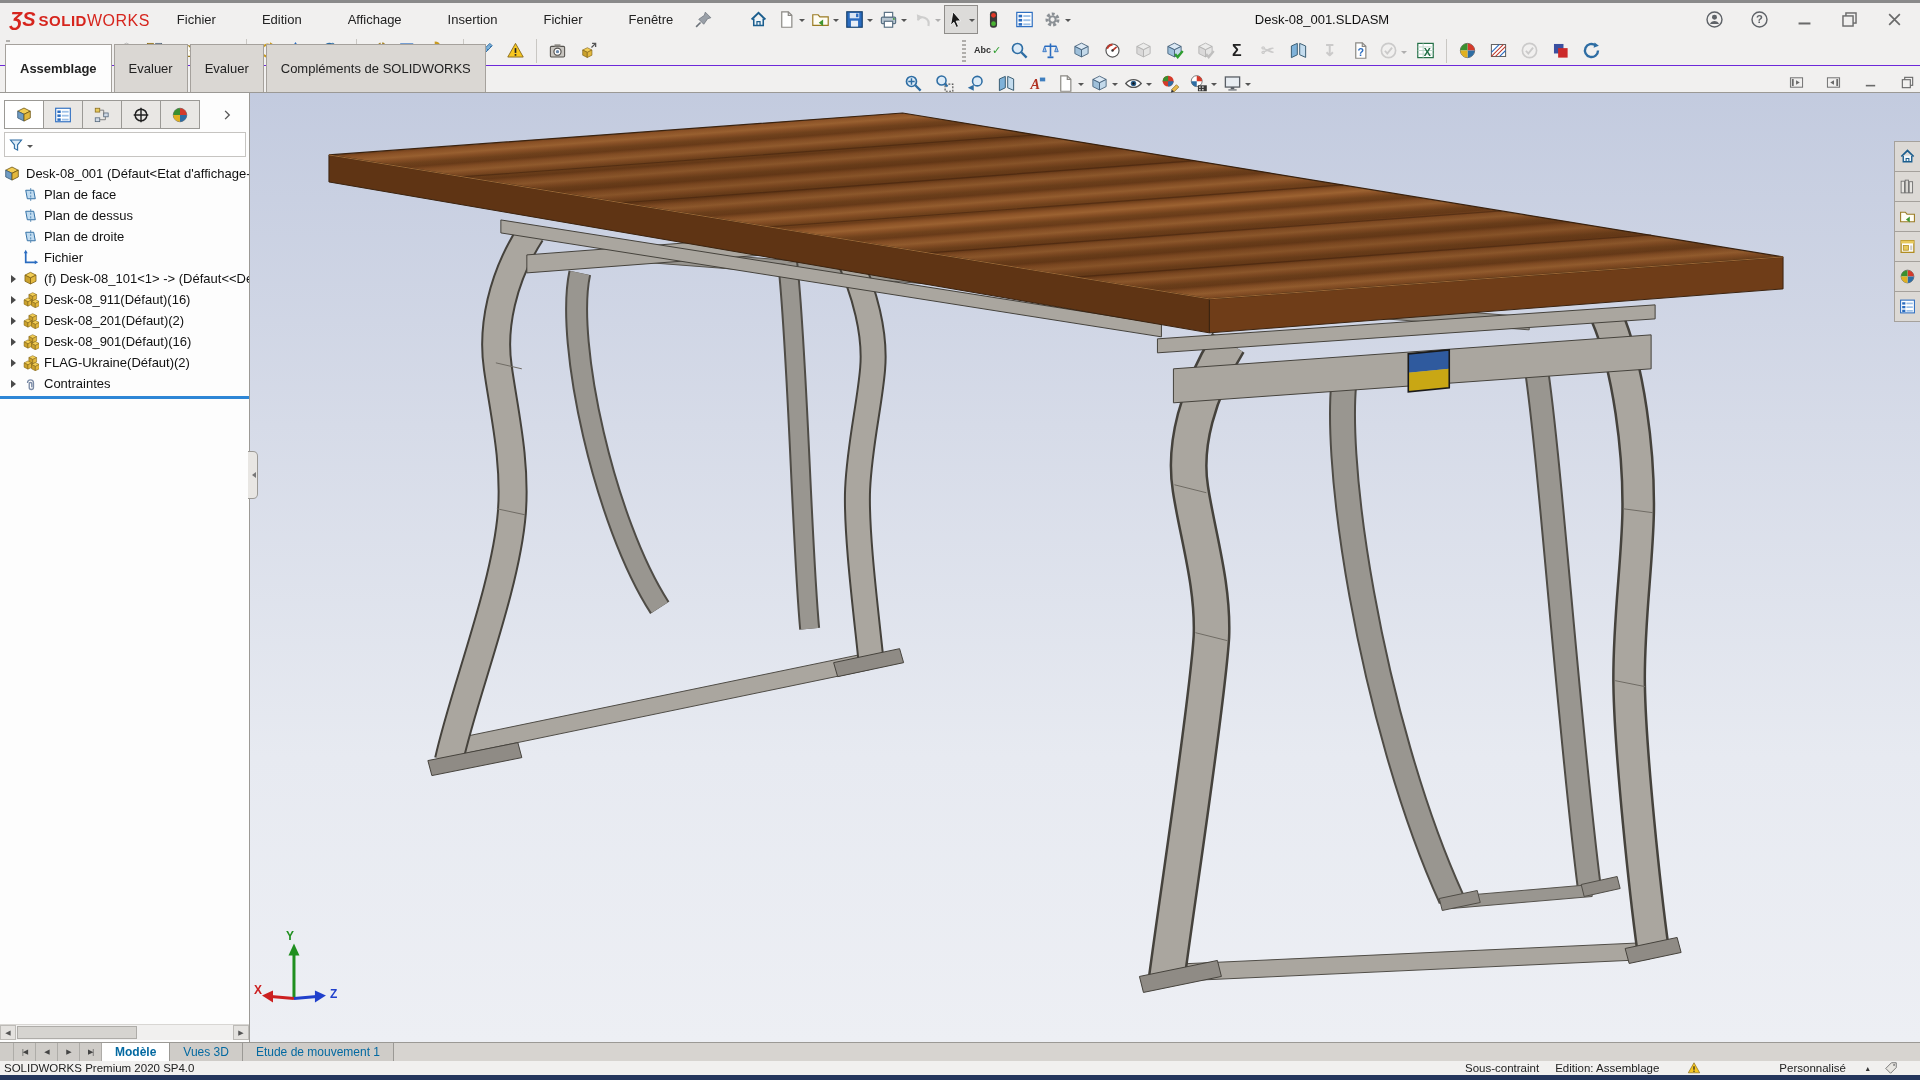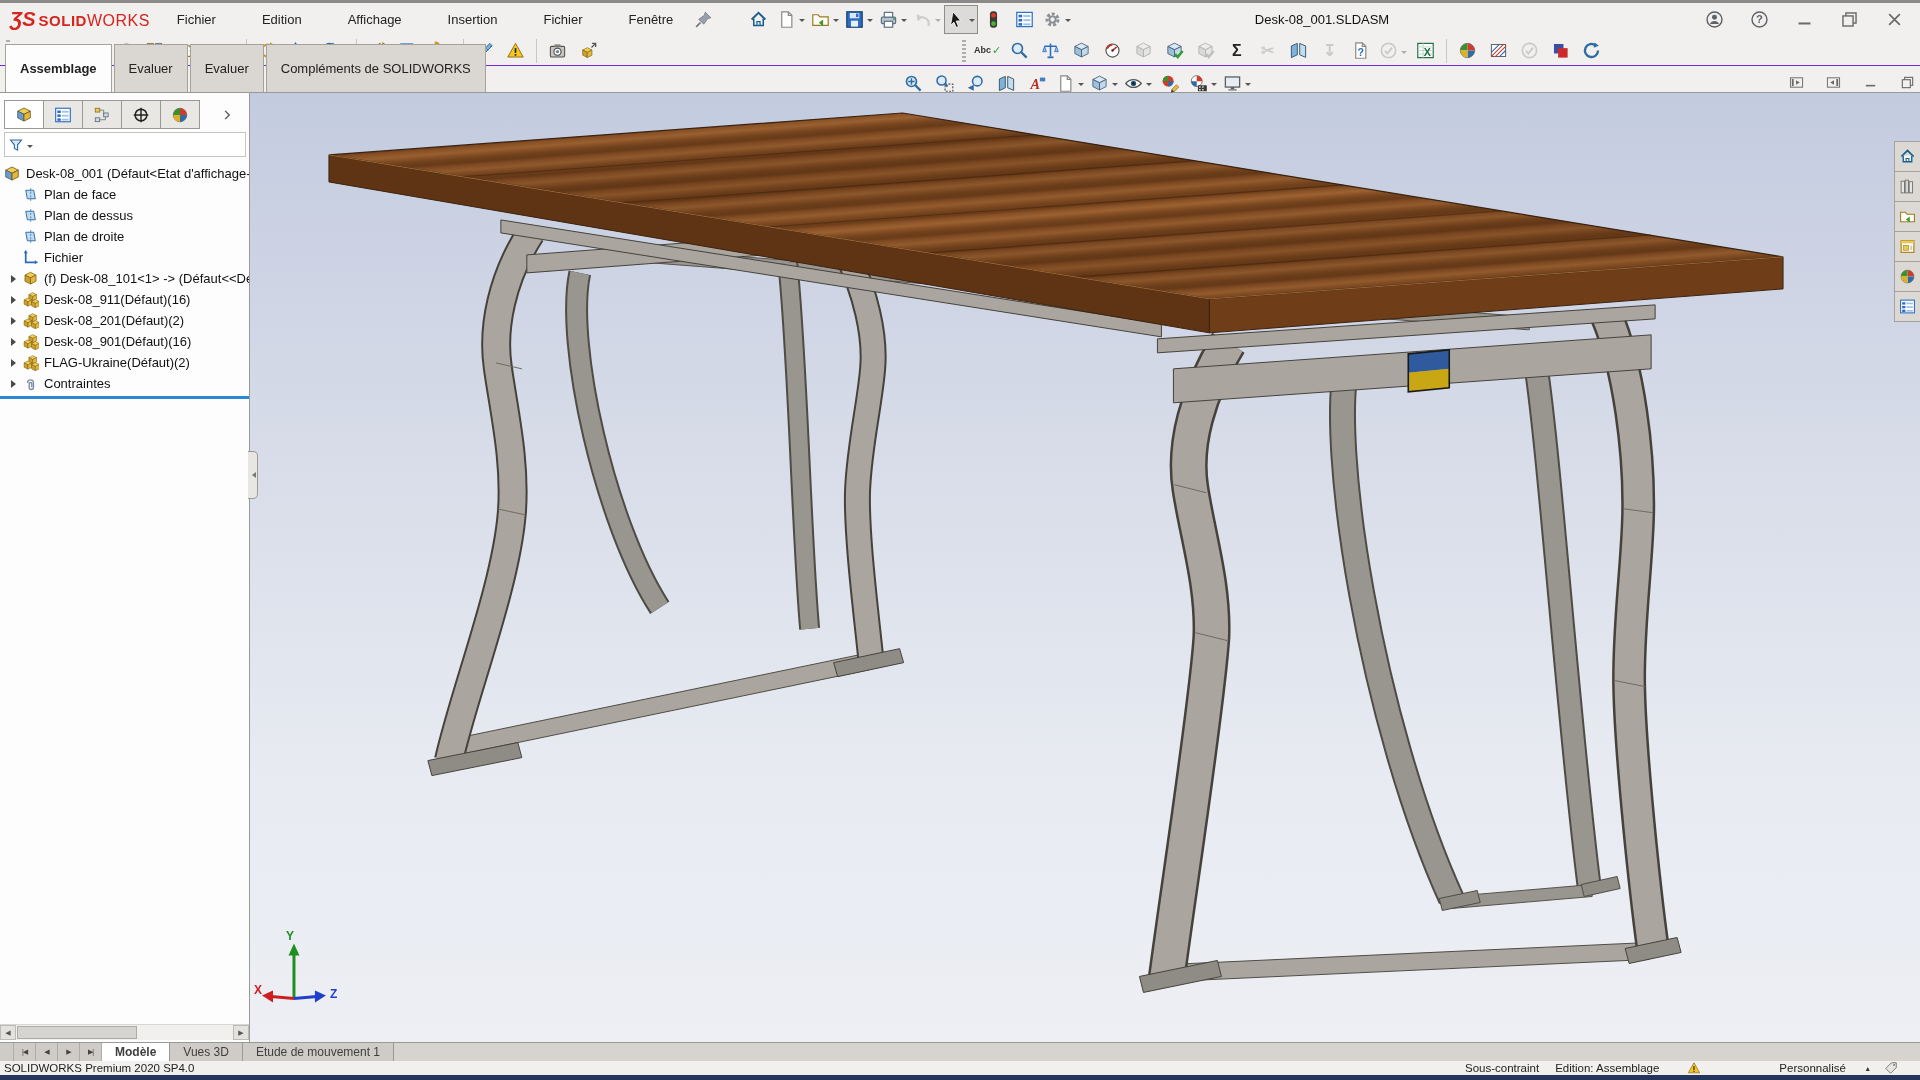--- a/index.html
+++ b/index.html
@@ -90,21 +90,21 @@
          display:flex;align-items:center;justify-content:center;}
   .tpbtn:first-child{border-top:1px solid #a5a19c;}
   .tpbtn .si{width:17px;height:17px;}
   
   .bottomtabs{position:absolute;left:0;right:0;top:1042px;height:18px;background:#d7d4d0;
               border-top:1px solid #9b9995;display:flex;align-items:stretch;font-size:12px;}
   .bt-corner{width:13px;background:#cfccc8;border-right:1px solid #aeaca8;}
   .navbtn{width:21px;display:flex;align-items:center;justify-content:center;font-size:7px;color:#444;
           background:#cfccc8;border-right:1px solid #aeaca8;letter-spacing:-1px;}
   .btab{padding:0 13px;display:flex;align-items:center;background:#cfccc8;
-        border-right:1px solid #9b9995;color:#404040;}
+        border-right:1px solid #9b9995;color:#0369a1;}
   .btab.active{background:#fff;font-weight:bold;}
   
   .statusbar{position:absolute;left:0;right:0;top:1061px;height:30px;background:#f1f0ef;
              font-size:11.5px;color:#222;}
   .st-left{position:absolute;left:4px;top:0;line-height:14px;}
   .st-right{position:absolute;left:1455px;top:0;height:14px;display:flex;align-items:center;margin-left:10px;}
   .st-right .si{width:14px;height:14px;}
   .st-sep1{margin-right:16px;} .st-sep2{margin-right:28px;} .st-warn{margin-right:78px;}
   .st-pers{margin-right:20px;} .st-caret{font-size:8px;color:#333;margin-right:14px;}
   .navy{position:absolute;left:0;right:0;top:1075px;height:5px;background:#24365c;}

